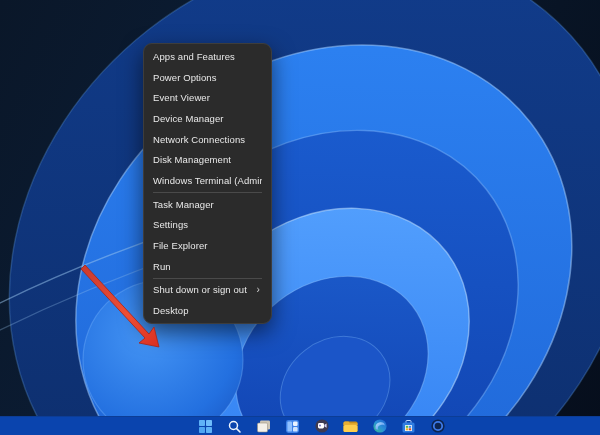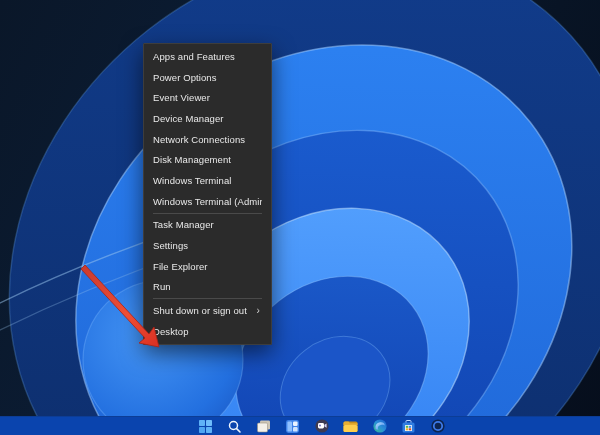--- a/index.html
+++ b/index.html
@@ -5,21 +5,21 @@
   html,body{margin:0;padding:0;background:#000;}
   .screen{
     position:relative;width:600px;height:435px;overflow:hidden;
     font-family:"Liberation Sans",sans-serif;
     background:linear-gradient(115deg,#0a1729 0%,#0b1c33 35%,#081425 70%,#060e1c 100%);
   }
   .wall{position:absolute;left:0;top:0;width:600px;height:417px;}
   
   .ctxmenu{
     position:absolute;left:143px;top:43px;width:129px;box-sizing:border-box;
-    background:#2b2b2b;border:1px solid #3d3d3d;border-radius:1px;
+    background:#2b2b2b;border:1px solid #3d3d3d;border-radius:9px;
     padding:2px 0;box-shadow:0 8px 22px rgba(0,0,0,.55);z-index:5;
   }
   .mi{
     height:20.7px;display:flex;align-items:center;box-sizing:border-box;
     padding:0 9px;color:#e9e9e9;font-size:9.5px;letter-spacing:.1px;
     white-space:nowrap;cursor:default;
   }
   .mi .lbl{flex:1 1 auto;overflow:hidden;}
   .mi .chev{flex:0 0 auto;color:#cfcfcf;font-size:10px;line-height:1;margin-right:2px;}
   .msep{height:1px;background:#4a4a4a;margin:1px 9px;}
@@ -93,23 +93,20 @@
       <div class="mi">
         <span class="lbl">Device Manager</span>
       </div>
       <div class="mi">
         <span class="lbl">Network Connections</span>
       </div>
       <div class="mi">
         <span class="lbl">Disk Management</span>
       </div>
       <div class="mi">
-        <span class="lbl">Windows Terminal</span>
-      </div>
-      <div class="mi">
         <span class="lbl">Windows Terminal (Admin)</span>
       </div>
       <div class="msep"></div>
       <div class="mi">
         <span class="lbl">Task Manager</span>
       </div>
       <div class="mi">
         <span class="lbl">Settings</span>
       </div>
       <div class="mi">

